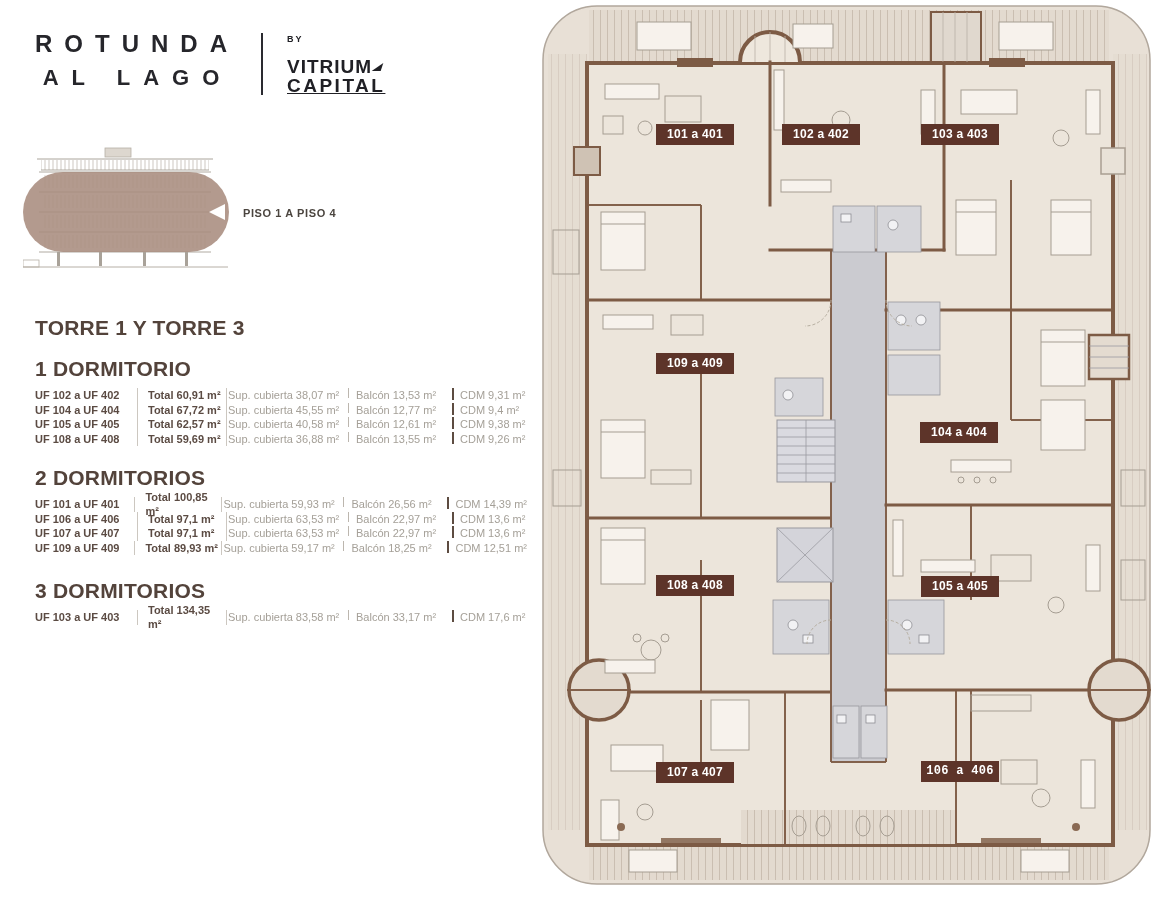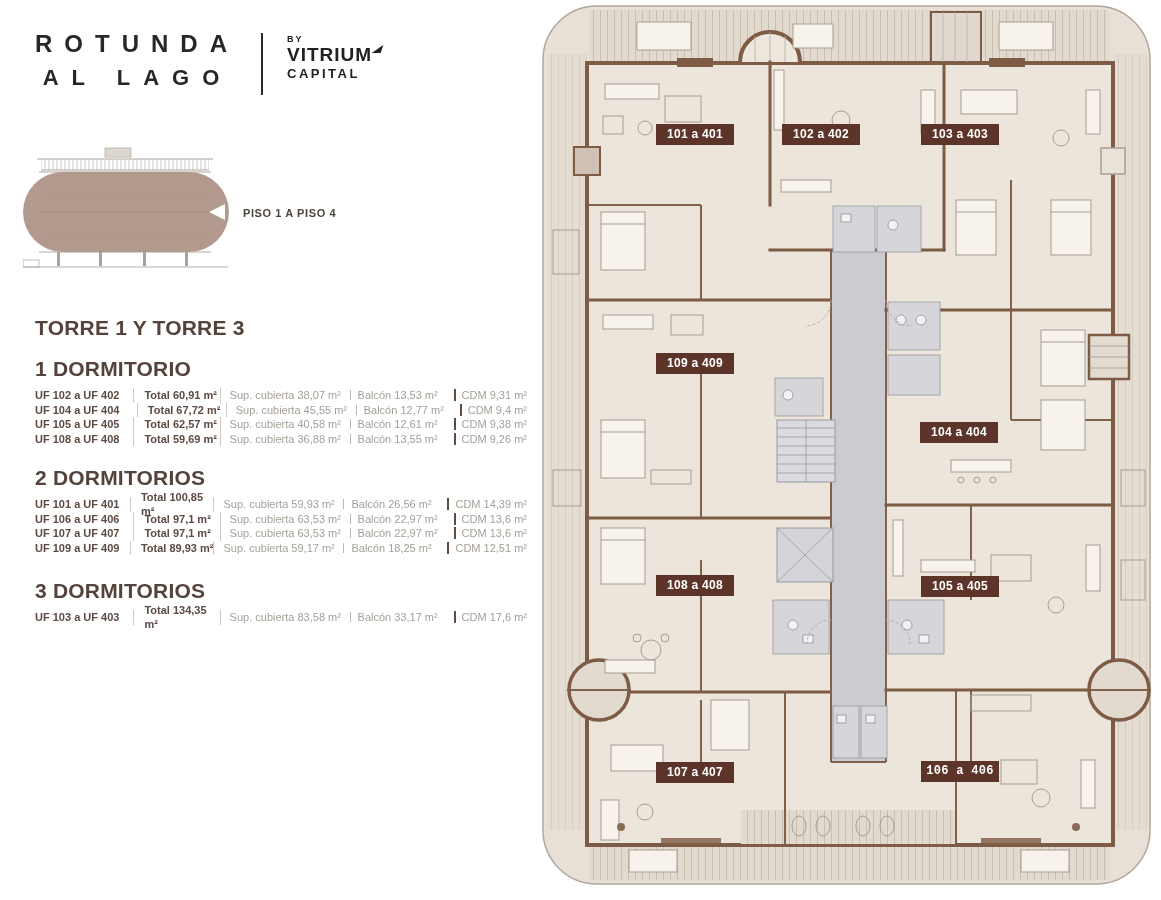--- a/index.html
+++ b/index.html
@@ -15,43 +15,43 @@
   
   .left-panel{position:absolute;left:0;top:0;width:541px;height:900px;background:#fff;}
 
   .brand{position:absolute;left:25px;top:30px;display:flex;align-items:flex-start;}
   .brand-main{width:212px;text-align:center;color:#26262b;}
   .brand-l1{font-size:24px;font-weight:800;letter-spacing:12px;margin-right:-12px;color:#26262b;}
   .brand-l2{font-size:22px;font-weight:800;letter-spacing:13px;margin-right:-13px;margin-top:7px;color:#26262b;}
   .brand-divider{width:2px;height:62px;background:#2a2a30;margin:3px 24px 0 24px;}
   .brand-by{color:#202025;padding-top:4px;}
   .by{font-size:9px;font-weight:800;letter-spacing:2px;}
-  .vitrium-row{display:flex;align-items:flex-start;margin-top:2px;}
+  .vitrium-row{display:flex;align-items:center;margin-top:14px;}
   .vitrium{font-size:19px;font-weight:800;letter-spacing:1px;line-height:18px;}
   .flag{width:0;height:0;border-left:9px solid transparent;border-bottom:8px solid #202025;
         margin-left:1px;margin-top:-1px;transform:skewX(-18deg);}
-  .capital{font-size:13px;font-weight:800;letter-spacing:2.5px;line-height:20px;}
+  .capital{font-size:19px;font-weight:800;letter-spacing:2.5px;line-height:20px;text-decoration:underline;}
 
   .elevation{position:absolute;left:23px;top:146px;width:210px;height:132px;}
   .piso-label{position:absolute;left:243px;top:207px;font-size:11px;font-weight:700;
               color:#4b453f;letter-spacing:.6px;}
 
   .content{position:absolute;left:35px;top:316px;width:492px;}
   .tower-title{margin:0 0 17px 0;font-size:21px;font-weight:800;color:var(--heading);letter-spacing:.2px;}
   .sec-title{margin:0 0 7px 0;font-size:21px;font-weight:800;color:var(--heading);letter-spacing:.2px;}
   .section{margin-bottom:0;}
   .section + .section{margin-top:20px;}
   .section.last{margin-top:24px;}
   .rows{display:flex;flex-direction:column;}
   .row{display:flex;align-items:center;height:14.5px;font-size:11px;line-height:14.5px;}
   .c-unit{width:102px;font-weight:700;color:var(--text_dark);}
   .c-total{width:89px;font-weight:700;color:var(--text_dark);border-left:1px solid #ccc7c0;
            padding-left:10px;align-self:stretch;display:flex;align-items:center;}
-  .c-rest{flex:1;border-left:1px solid #ccc7c0;padding-left:9px;align-self:stretch;
-          display:flex;align-items:center;color:var(--text_muted);}
+  .c-rest{flex:1;border-left:1px solid #ccc7c0;padding-left:1px;align-self:stretch;
+          display:flex;align-items:flex-start;color:var(--text_muted);}
   .g{white-space:nowrap;}
   .g.cub{width:118px;}
   .g.bal{width:92px;}
   .sep{width:0;height:10px;border-left:1px solid #bcb6ae;margin:0 7px 0 2px;}
   .sep.dark{border-left:2px solid #5d4c41;height:12px;margin:0 6px 0 4px;}
 
   
   .plan{position:absolute;left:541px;top:0;width:620px;height:712px;}
   .plan svg{position:absolute;left:0;top:0;}
   .badge{position:absolute;width:78px;height:21px;line-height:21px;text-align:center;

